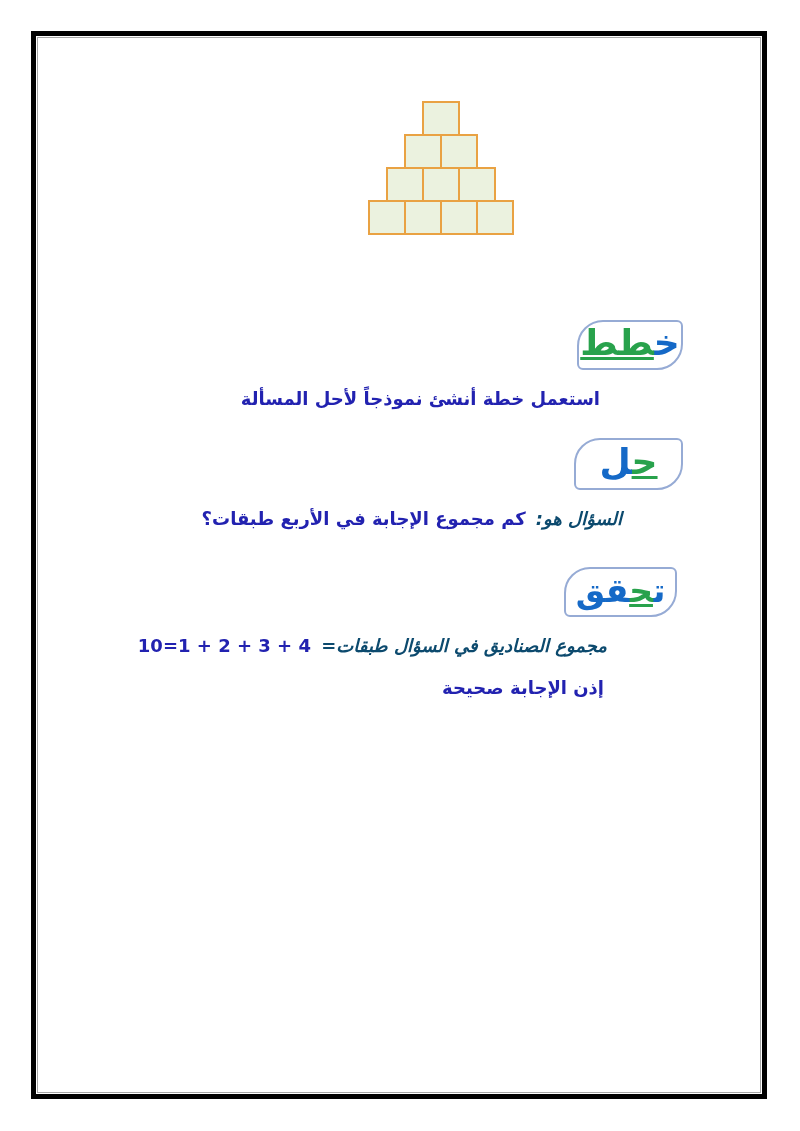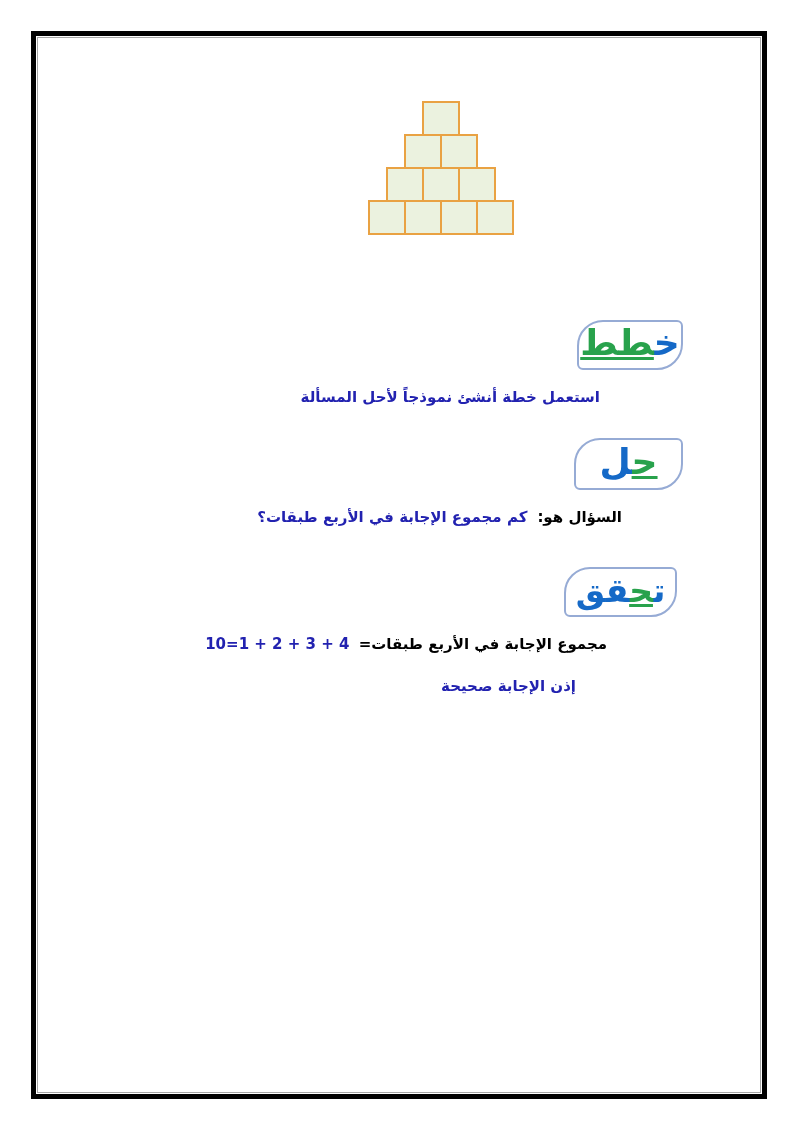--- a/index.html
+++ b/index.html
@@ -63,30 +63,30 @@
   .badge-plan  { left: 577px; top: 320px; width: 106px; height: 50px; }
   .badge-solve { left: 574px; top: 438px; width: 109px; height: 52px; }
   .badge-check { left: 564px; top: 567px; width: 113px; height: 50px; font-size: 33px; }
 
   
   .tline {
     position: absolute;
     direction: rtl;
     white-space: nowrap;
     font-weight: bold;
-    font-size: 15px;
+    font-size: 18px;
     line-height: 1.25;
   }
   .blue-text { color: #2222B0; }
-  .red-text  { color: #000000; }
+  .red-text  { color: #0c4a6e; font-style: italic; }
 
   .plan-line       { top: 388px; right: 200px; }
   .question-line   { top: 508px; right: 178px; }
   .equation-line   { top: 635px; right: 193px; }
-  .conclusion-line { top: 677px; right: 224px; text-align: right; }
+  .conclusion-line { top: 677px; right: 196px; text-align: right; }
 
   .question-line .red-text { margin-left: 10px; }
   .equation-line .blue-text { margin-right: 4px; }
 </style>
 </head>
 <body>
 
 <div class="page">
 
   <div class="frame">
@@ -130,18 +130,18 @@
     <span class="red-text">السؤال هو:</span><span class="blue-text">كم مجموع الإجابة في الأربع طبقات؟</span>
   </div>
 
   <div class="badge badge-check" dir="rtl">
     <span class="blue">ت‍</span>
       <span class="green">‍ح‍</span>
       <span class="blue">‍قق</span>
   </div>
 
   <div class="tline equation-line">
-    <span class="red-text">مجموع الإجابة في الأربع طبقات=</span> <span class="blue-text">4 + 3 + 2 + 1=10</span>
+    <span class="red-text">مجموع الصناديق في السؤال طبقات=</span> <span class="blue-text">4 + 3 + 2 + 1=10</span>
   </div>
 
   <div class="tline conclusion-line blue-text">إذن الإجابة صحيحة</div>
 
 </div>
 
 </body></html>

